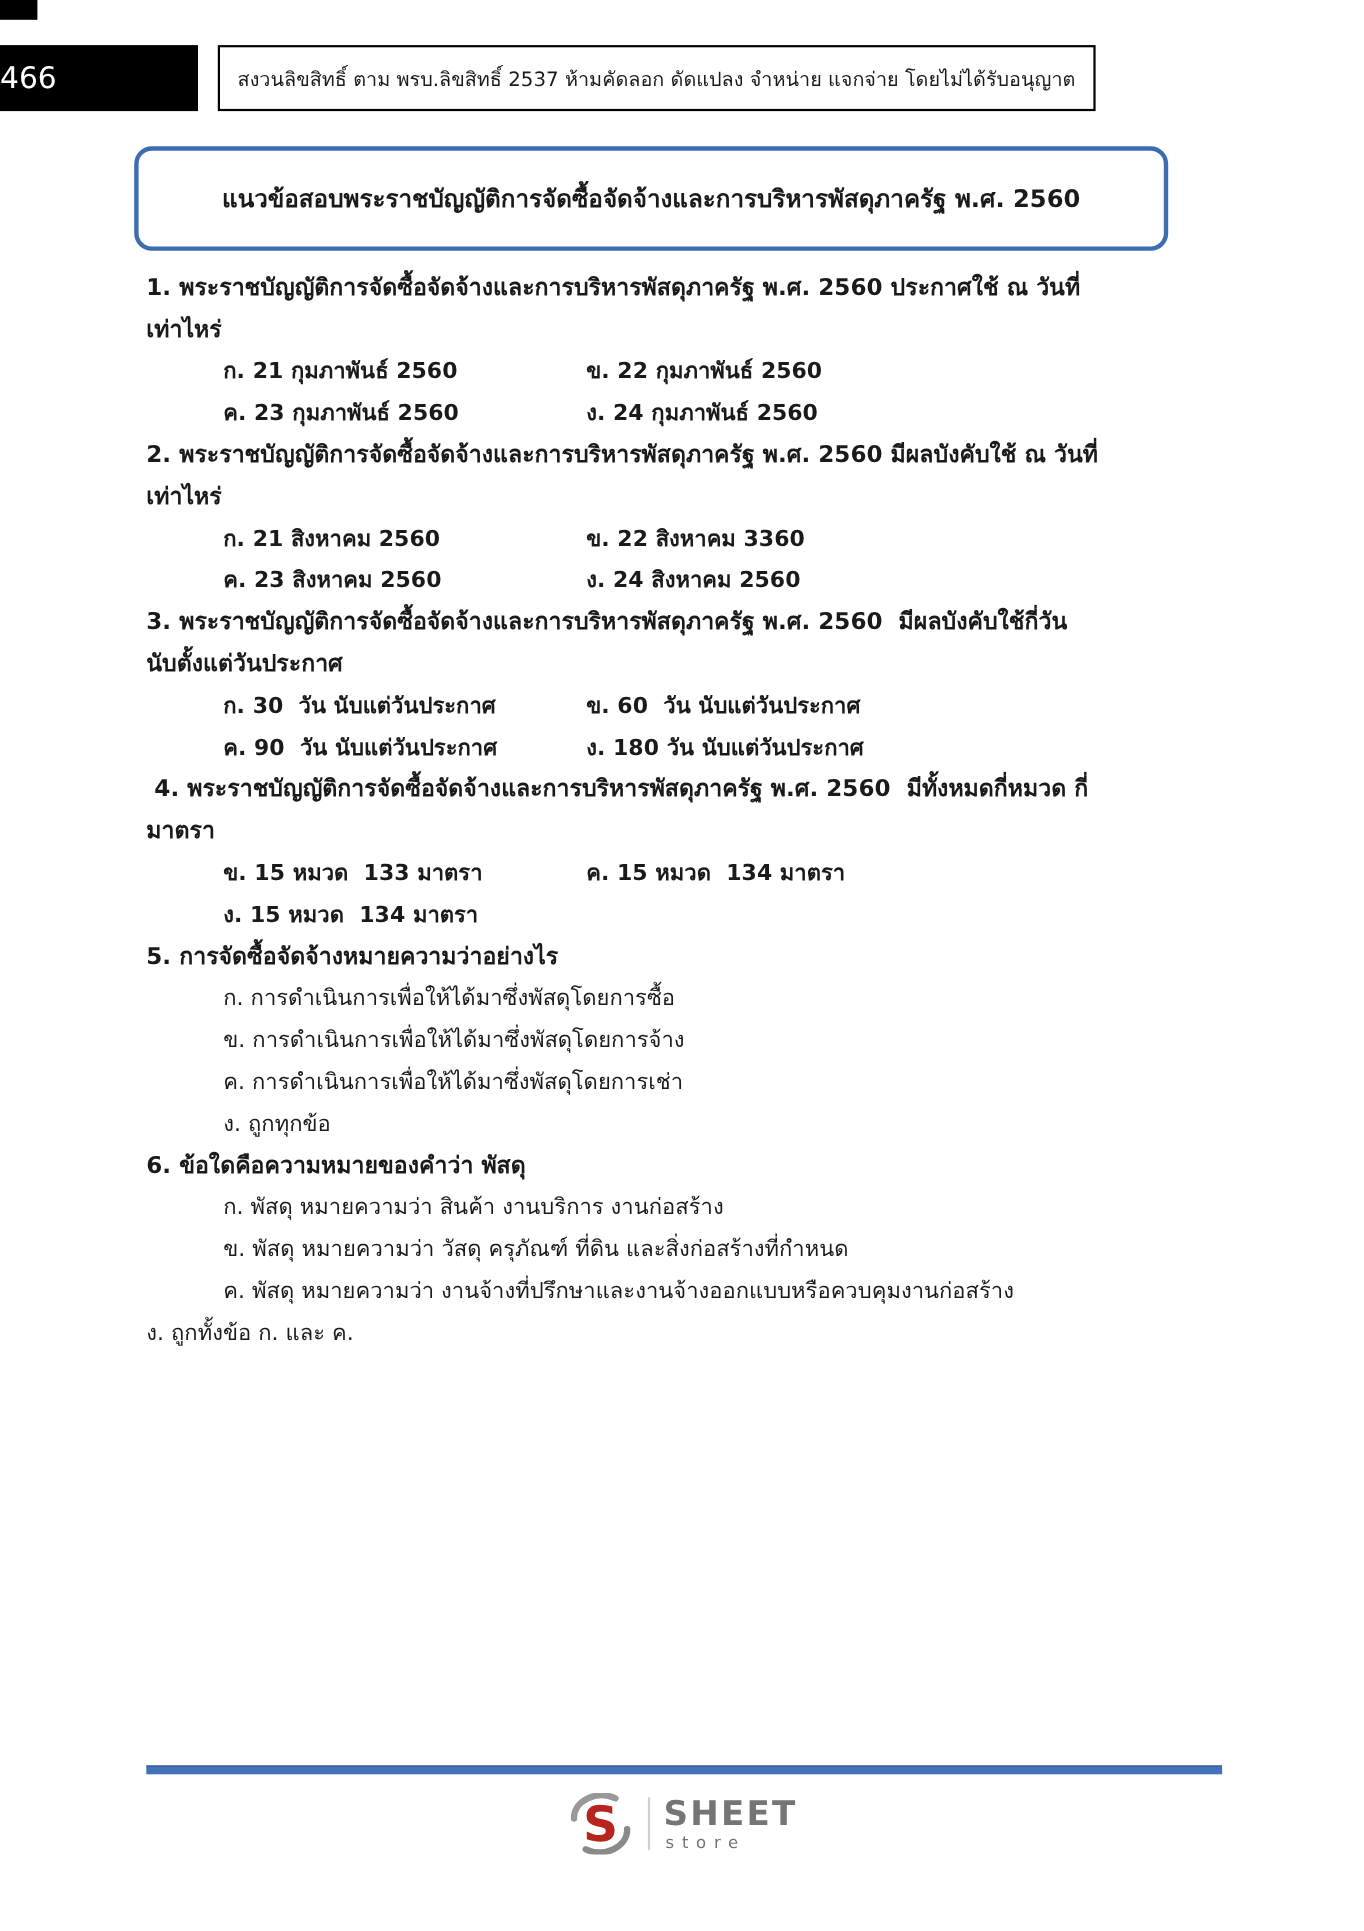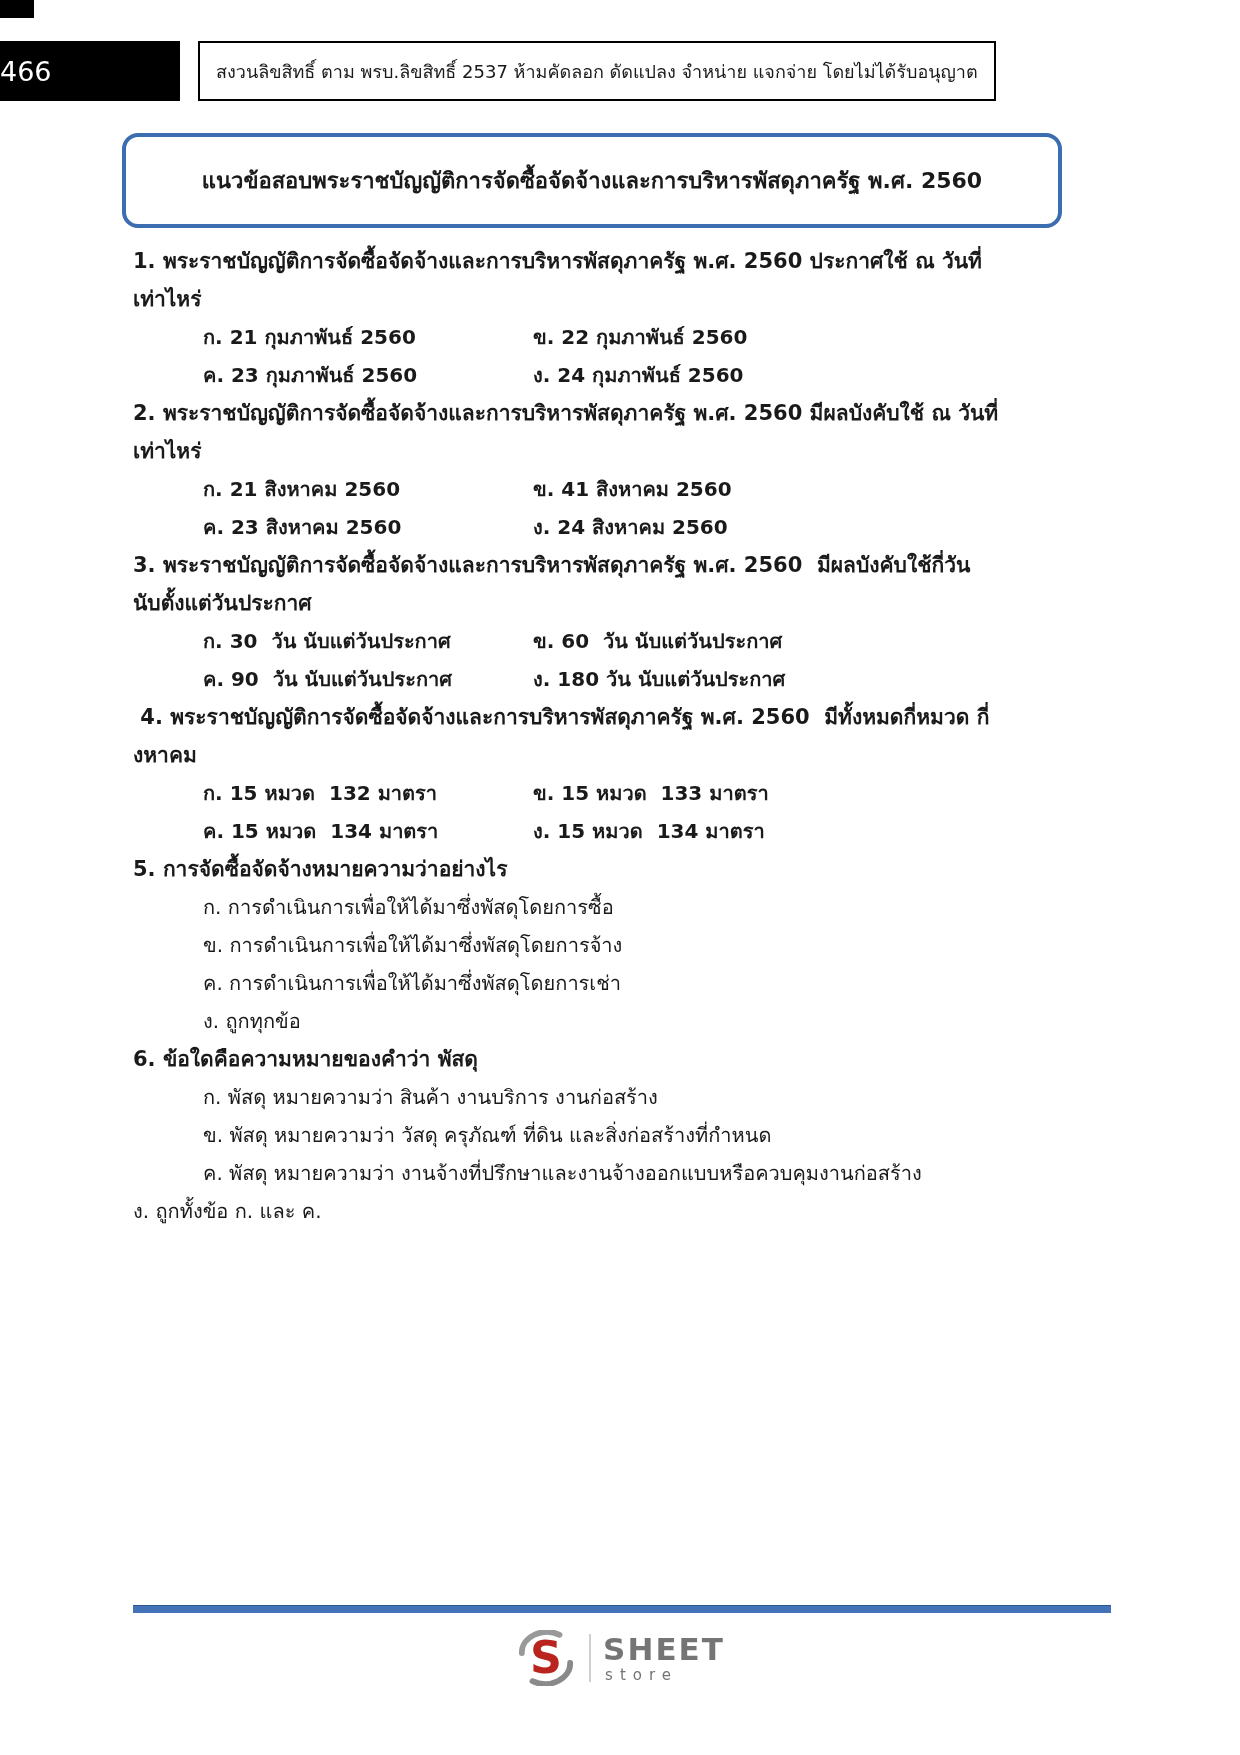--- a/index.html
+++ b/index.html
@@ -155,40 +155,39 @@
         <div class="option">ข. 22 กุมภาพันธ์ 2560</div>
         <div class="option">ค. 23 กุมภาพันธ์ 2560</div>
         <div class="option">ง. 24 กุมภาพันธ์ 2560</div>
       </div>
     </div>
     <div class="question">
       <div class="q-text">2. พระราชบัญญัติการจัดซื้อจัดจ้างและการบริหารพัสดุภาครัฐ พ.ศ. 2560 มีผลบังคับใช้ ณ วันที่</div>
       <div class="q-text">เท่าไหร่</div>
       <div class="options options-grid">
         <div class="option">ก. 21 สิงหาคม 2560</div>
-        <div class="option">ข. 41 สิงหาคม 2560</div>
+        <div class="option">ข. 22 สิงหาคม 3360</div>
         <div class="option">ค. 23 สิงหาคม 2560</div>
         <div class="option">ง. 24 สิงหาคม 2560</div>
       </div>
     </div>
     <div class="question">
       <div class="q-text">3. พระราชบัญญัติการจัดซื้อจัดจ้างและการบริหารพัสดุภาครัฐ พ.ศ. 2560  มีผลบังคับใช้กี่วัน</div>
       <div class="q-text">นับตั้งแต่วันประกาศ</div>
       <div class="options options-grid">
         <div class="option">ก. 30  วัน นับแต่วันประกาศ</div>
         <div class="option">ข. 60  วัน นับแต่วันประกาศ</div>
         <div class="option">ค. 90  วัน นับแต่วันประกาศ</div>
         <div class="option">ง. 180 วัน นับแต่วันประกาศ</div>
       </div>
     </div>
     <div class="question">
       <div class="q-text"> 4. พระราชบัญญัติการจัดซื้อจัดจ้างและการบริหารพัสดุภาครัฐ พ.ศ. 2560  มีทั้งหมดกี่หมวด กี่</div>
-      <div class="q-text">งหาคม</div>
-      <div class="options options-grid">
-        <div class="option">ก. 15 หมวด  132 มาตรา</div>
+      <div class="q-text">มาตรา</div>
+      <div class="options options-grid">
         <div class="option">ข. 15 หมวด  133 มาตรา</div>
         <div class="option">ค. 15 หมวด  134 มาตรา</div>
         <div class="option">ง. 15 หมวด  134 มาตรา</div>
       </div>
     </div>
     <div class="question">
       <div class="q-text">5. การจัดซื้อจัดจ้างหมายความว่าอย่างไร</div>
       <div class="options options-list">
         <div class="option">ก. การดำเนินการเพื่อให้ได้มาซึ่งพัสดุโดยการซื้อ</div>
         <div class="option">ข. การดำเนินการเพื่อให้ได้มาซึ่งพัสดุโดยการจ้าง</div>

